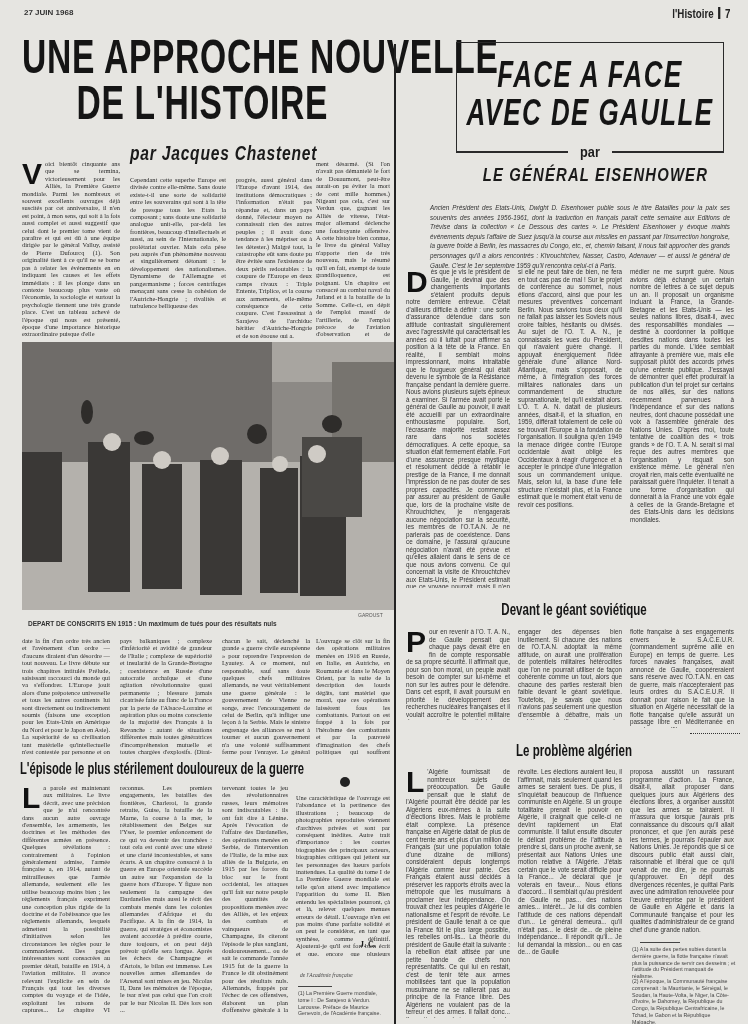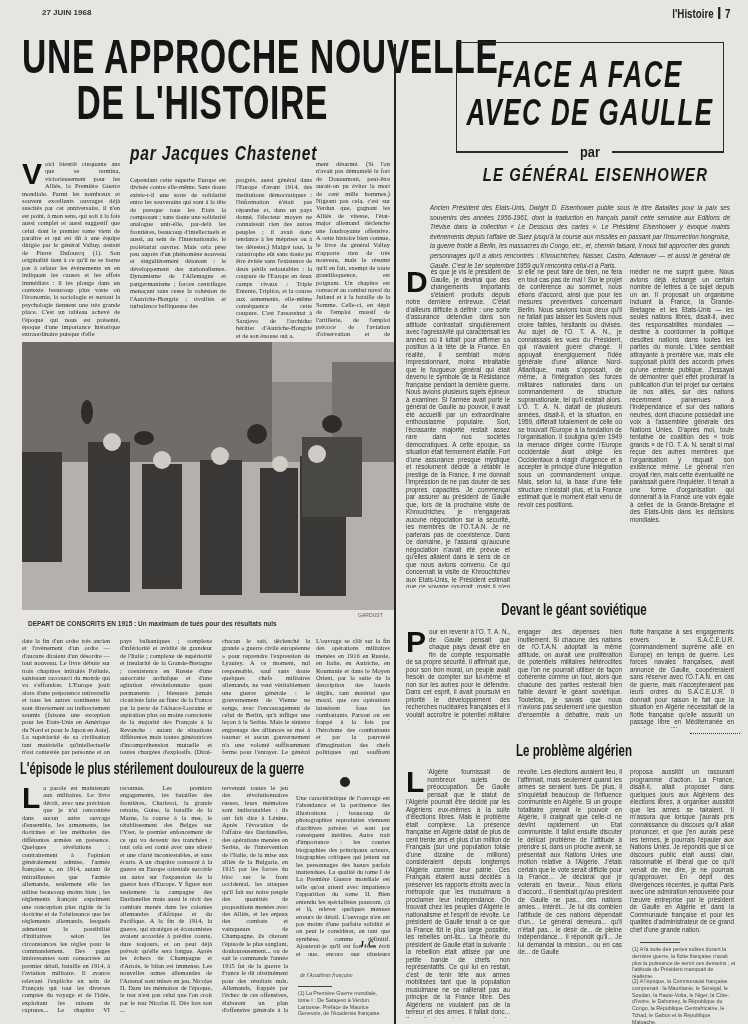--- a/index.html
+++ b/index.html
@@ -1,18 +1,18 @@
 <!DOCTYPE html>
 <html><head>
 <meta charset="utf-8">
 <style>
   html, body { margin:0; padding:0; }
   body { width:748px; height:1024px; background:#e6e5e1; position:relative; overflow:hidden; color:#1c1c1c; font-family:"Liberation Serif", serif; }
   .abs { position:absolute; }
-  .date { left:42px; top:8px; font:bold 8px "Liberation Sans", sans-serif; color:#333; }
+  .date { left:24px; top:8px; font:bold 8px "Liberation Sans", sans-serif; color:#333; }
   .folio { right:18px; top:6px; font:bold 13px "Liberation Sans", sans-serif; transform:scaleX(0.75); transform-origin:right; color:#222; }
   .folio .bar { display:inline-block; width:3px; height:12px; background:#222; margin:0 6px; vertical-align:-1px; }
   .title-l { left:22px; top:34px; width:360px; text-align:center; font:bold 48px "Liberation Sans", sans-serif; line-height:46px; transform:scaleX(0.70); transform-origin:center top; letter-spacing:1px; color:#151515; white-space:nowrap; }
   .title-l div { width:515px; margin-left:-77px; }
   .byline-l { left:130px; top:142px; width:260px; font:italic bold 20px "Liberation Sans", sans-serif; transform:scaleX(0.78); transform-origin:left; letter-spacing:1px; color:#1a1a1a; white-space:nowrap; }
   .vrule { left:394px; top:44px; width:2px; height:980px; background:#222; }
   .box { left:456px; top:42px; width:268px; height:110px; border:1.5px solid #2a2a2a; border-bottom:none; box-sizing:border-box; }
   .box-title { left:456px; top:56px; width:268px; text-align:center; font:italic bold 36px "Liberation Sans", sans-serif; line-height:38px; transform:scaleX(0.72); transform-origin:center top; letter-spacing:2px; color:#151515; }
   .box-title div { width:380px; margin-left:-56px; }
   .box-line-l { left:456px; top:151px; width:112px; height:1.5px; background:#2a2a2a; }

